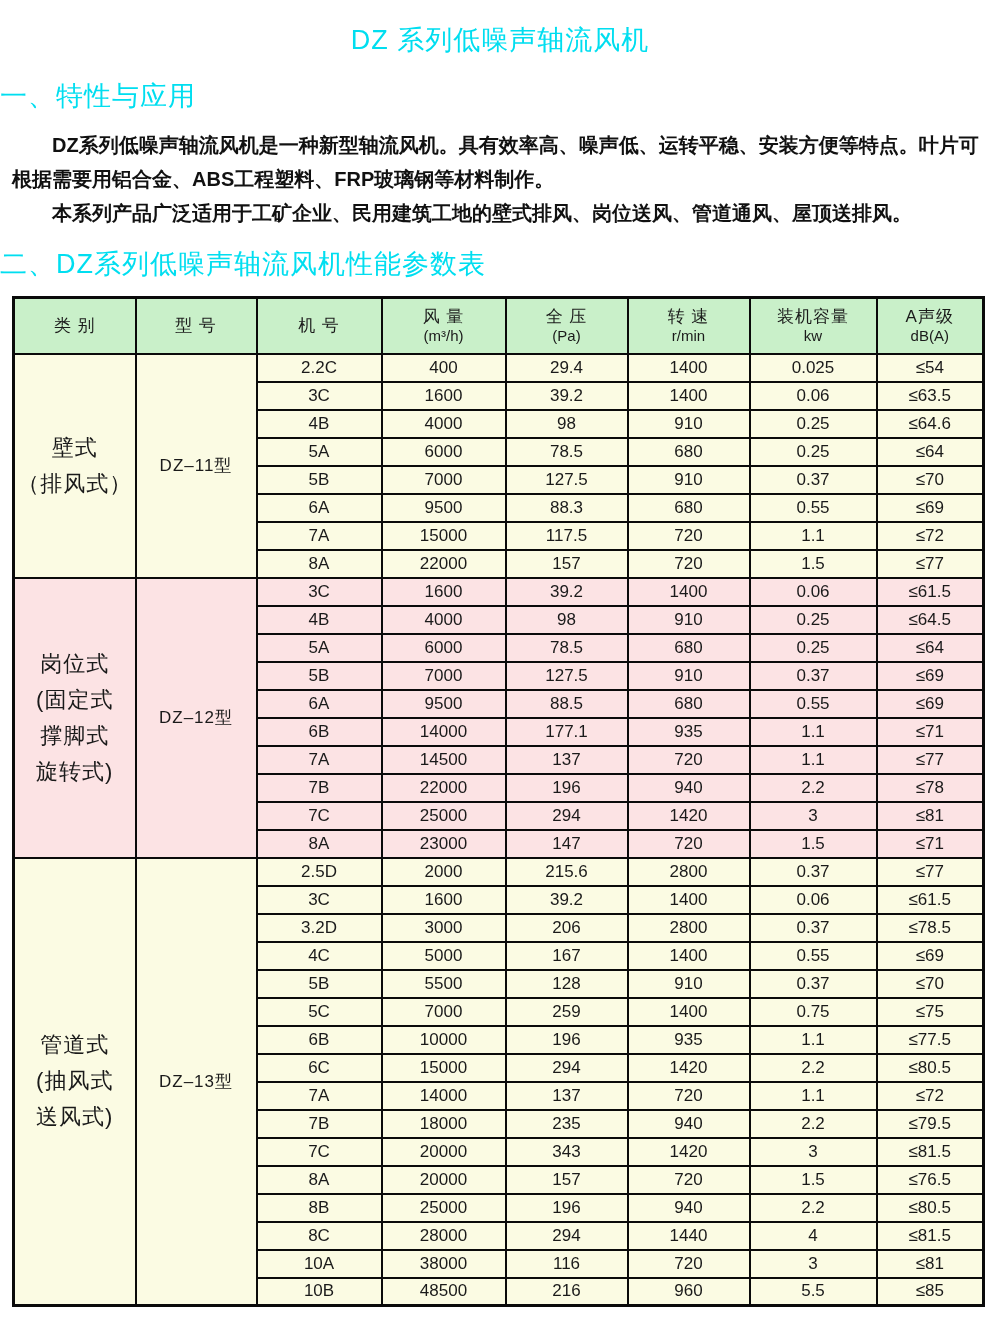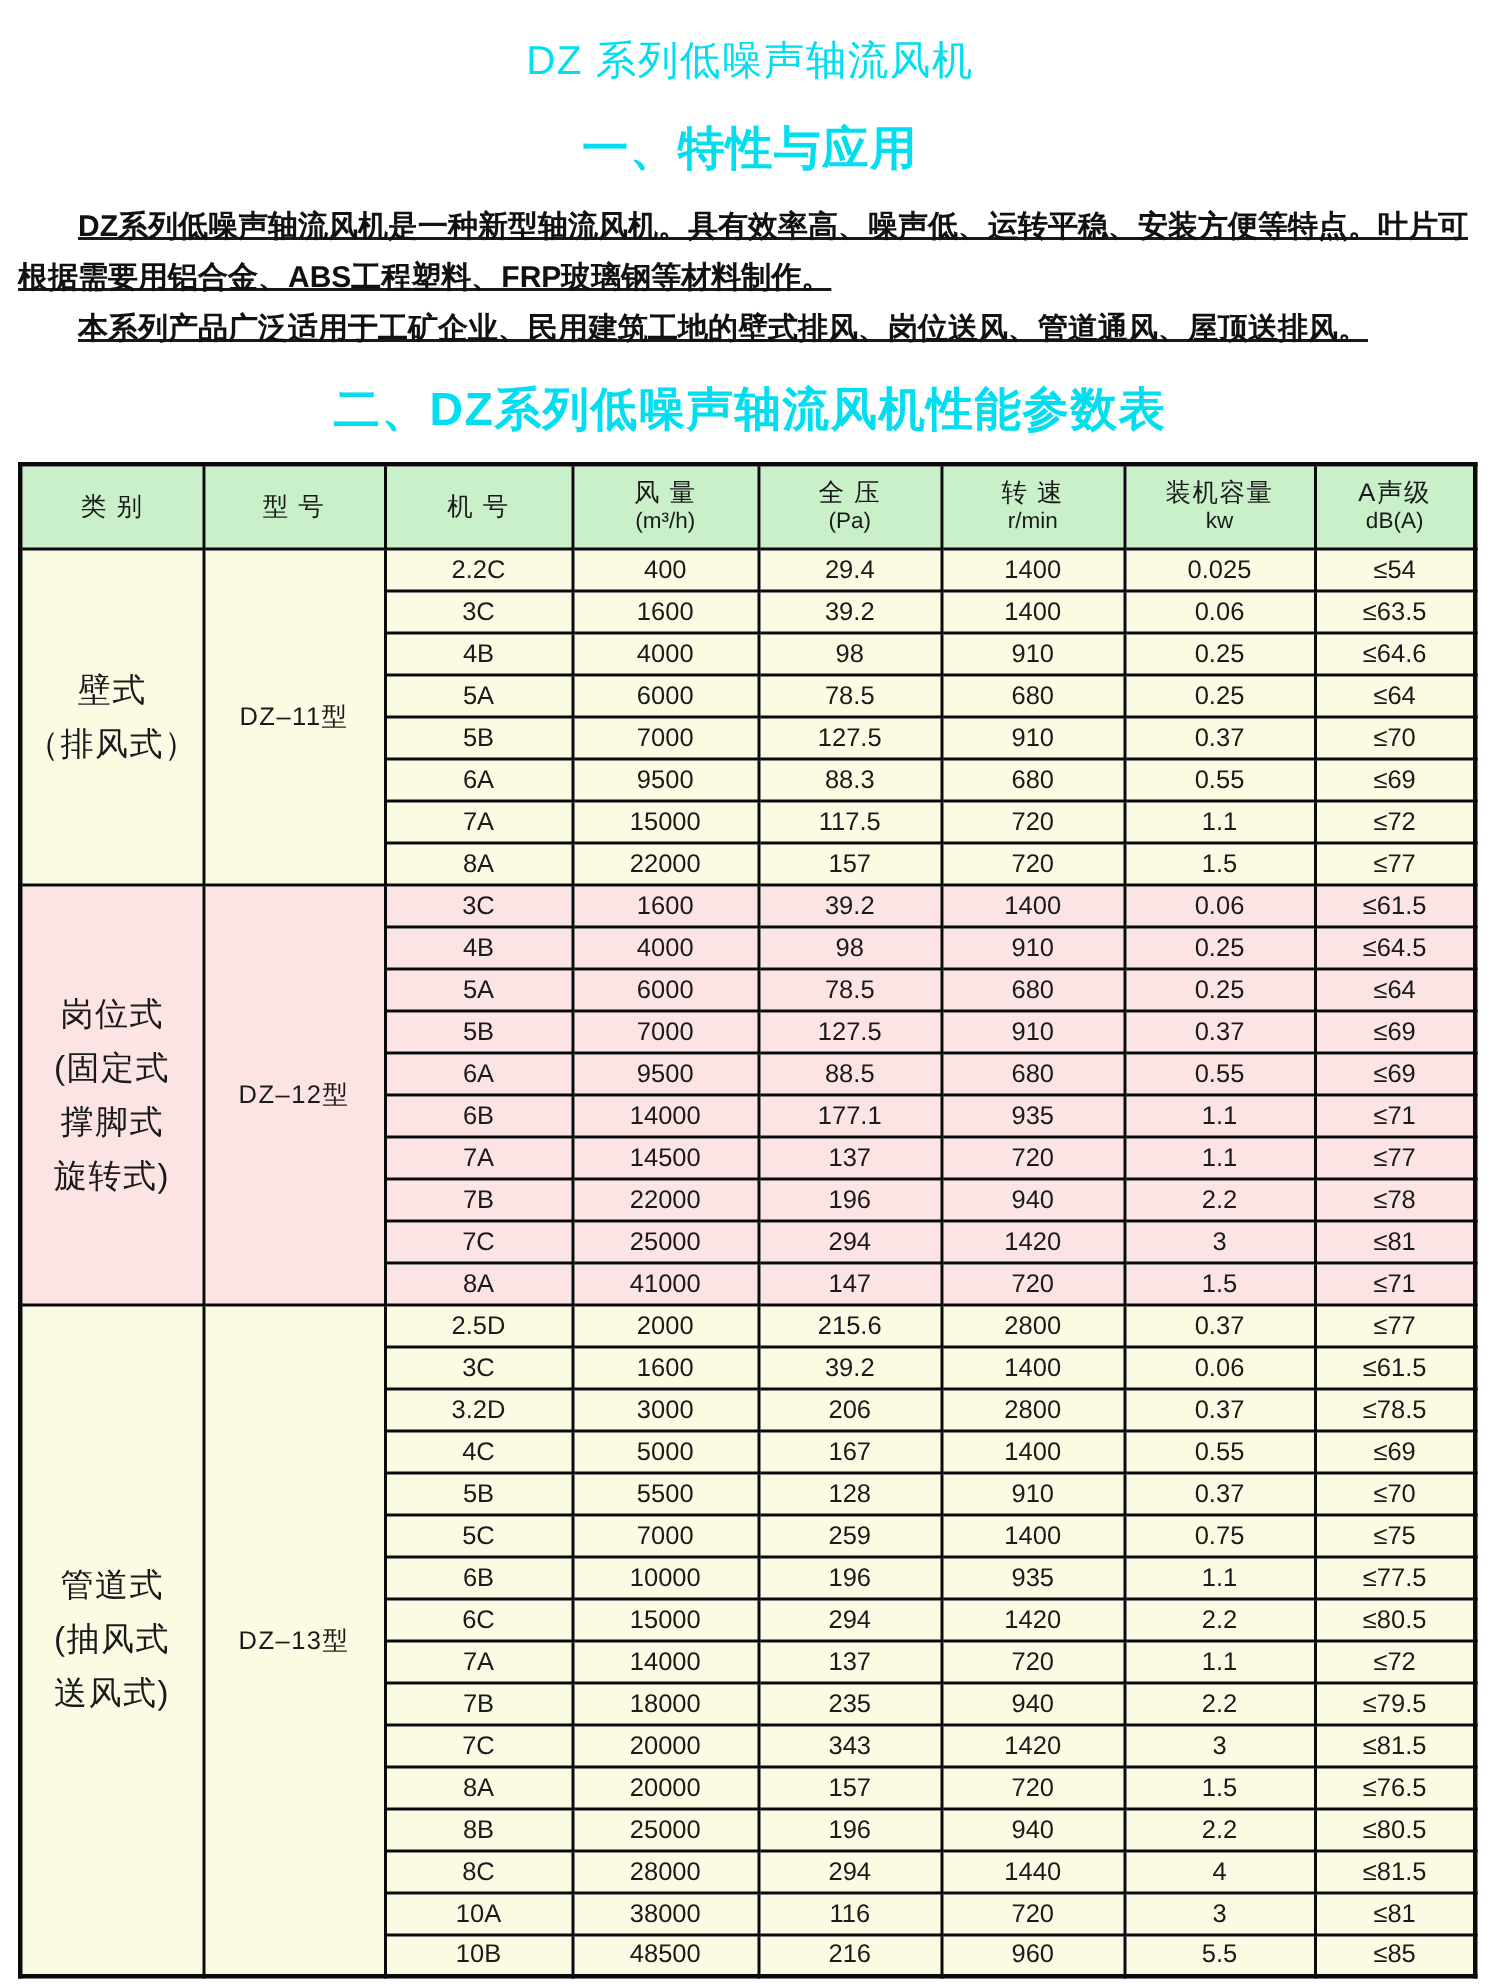--- a/index.html
+++ b/index.html
@@ -20,38 +20,38 @@
   }
   .doc-title{
     text-align:center;
     font-size:27px;
     font-weight:normal;
     color:var(--heading-color);
     letter-spacing:1px;
     margin-bottom:20px;
   }
   .section-heading{
-    text-align:center;
-    font-size:31px;
-    font-weight:bold;
+    text-align:left;
+    font-size:27px;
+    font-weight:normal;
     color:var(--heading-color);
     letter-spacing:1px;
     margin-bottom:14px;
   }
   .body-text{
     padding:0 12px;
   }
   .body-text p{
     font-size:20px;
     font-weight:600;
     line-height:34px;
     text-indent:2em;
     color:#111;
   }
-  .body-text{margin-bottom:16px;text-decoration:underline;}
+  .body-text{margin-bottom:16px;}
   .perf-table{
     border-collapse:collapse;
     margin-left:12px;
     width:970px;
     table-layout:fixed;
     border:3px solid var(--border-color);
   }
   .perf-table th,.perf-table td{
     border:2px solid var(--border-color);
     text-align:center;
@@ -283,21 +283,21 @@
       <tr class="pink">
         <td>7C</td>
         <td>25000</td>
         <td>294</td>
         <td>1420</td>
         <td>3</td>
         <td>≤81</td>
       </tr>
       <tr class="pink">
         <td>8A</td>
-        <td>41000</td>
+        <td>23000</td>
         <td>147</td>
         <td>720</td>
         <td>1.5</td>
         <td>≤71</td>
       </tr>
       <tr class="cream">
         <td rowspan="16" class="cat-cell">
           <div>管道式</div>
           <div>(抽风式</div>
           <div>送风式)</div>

